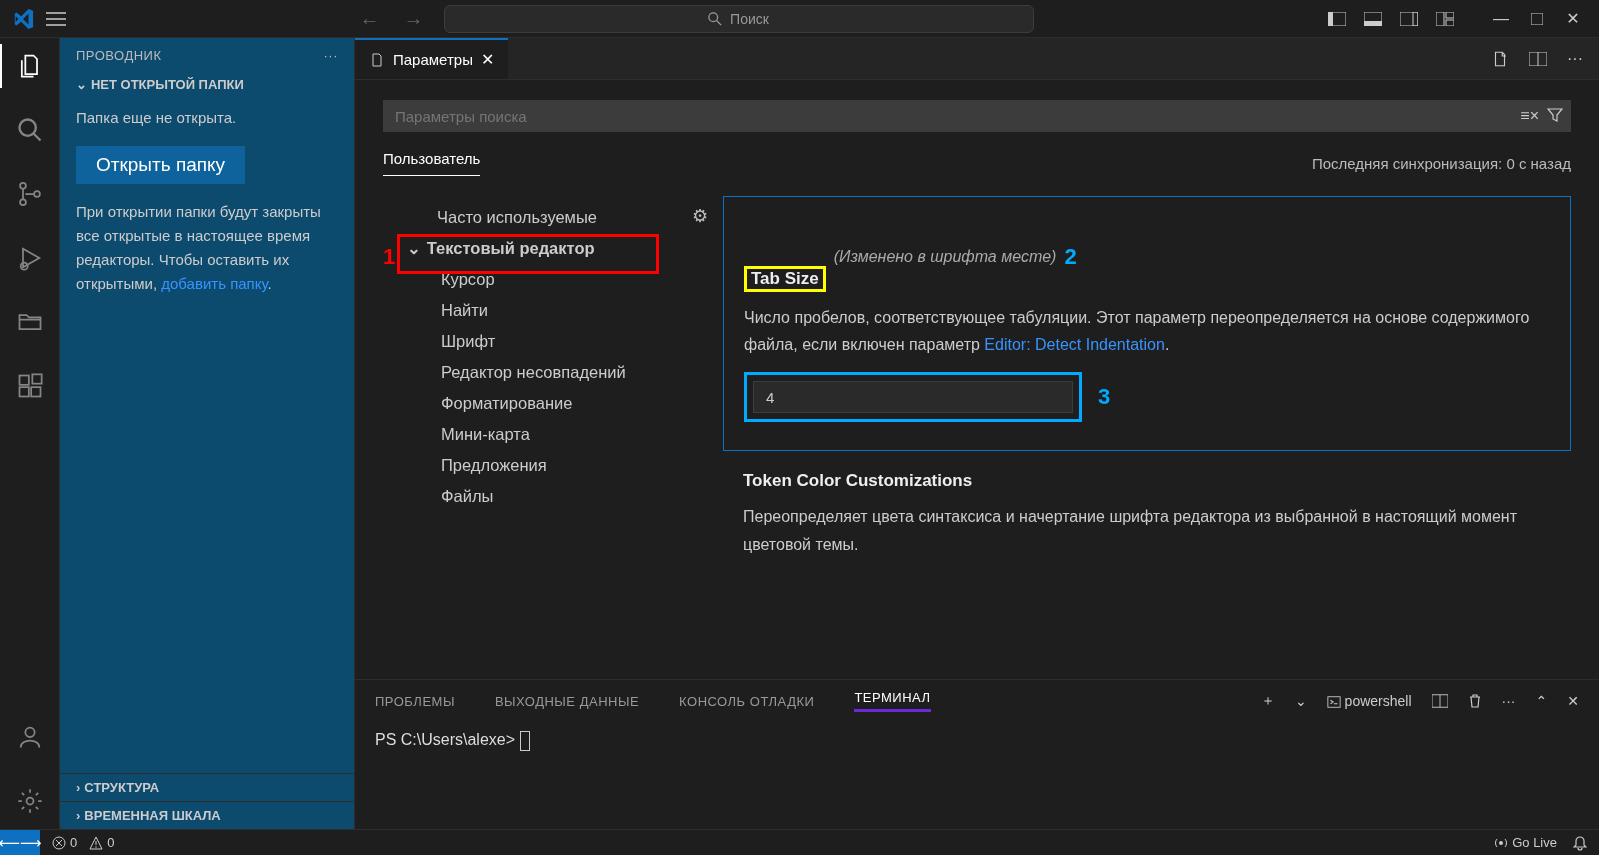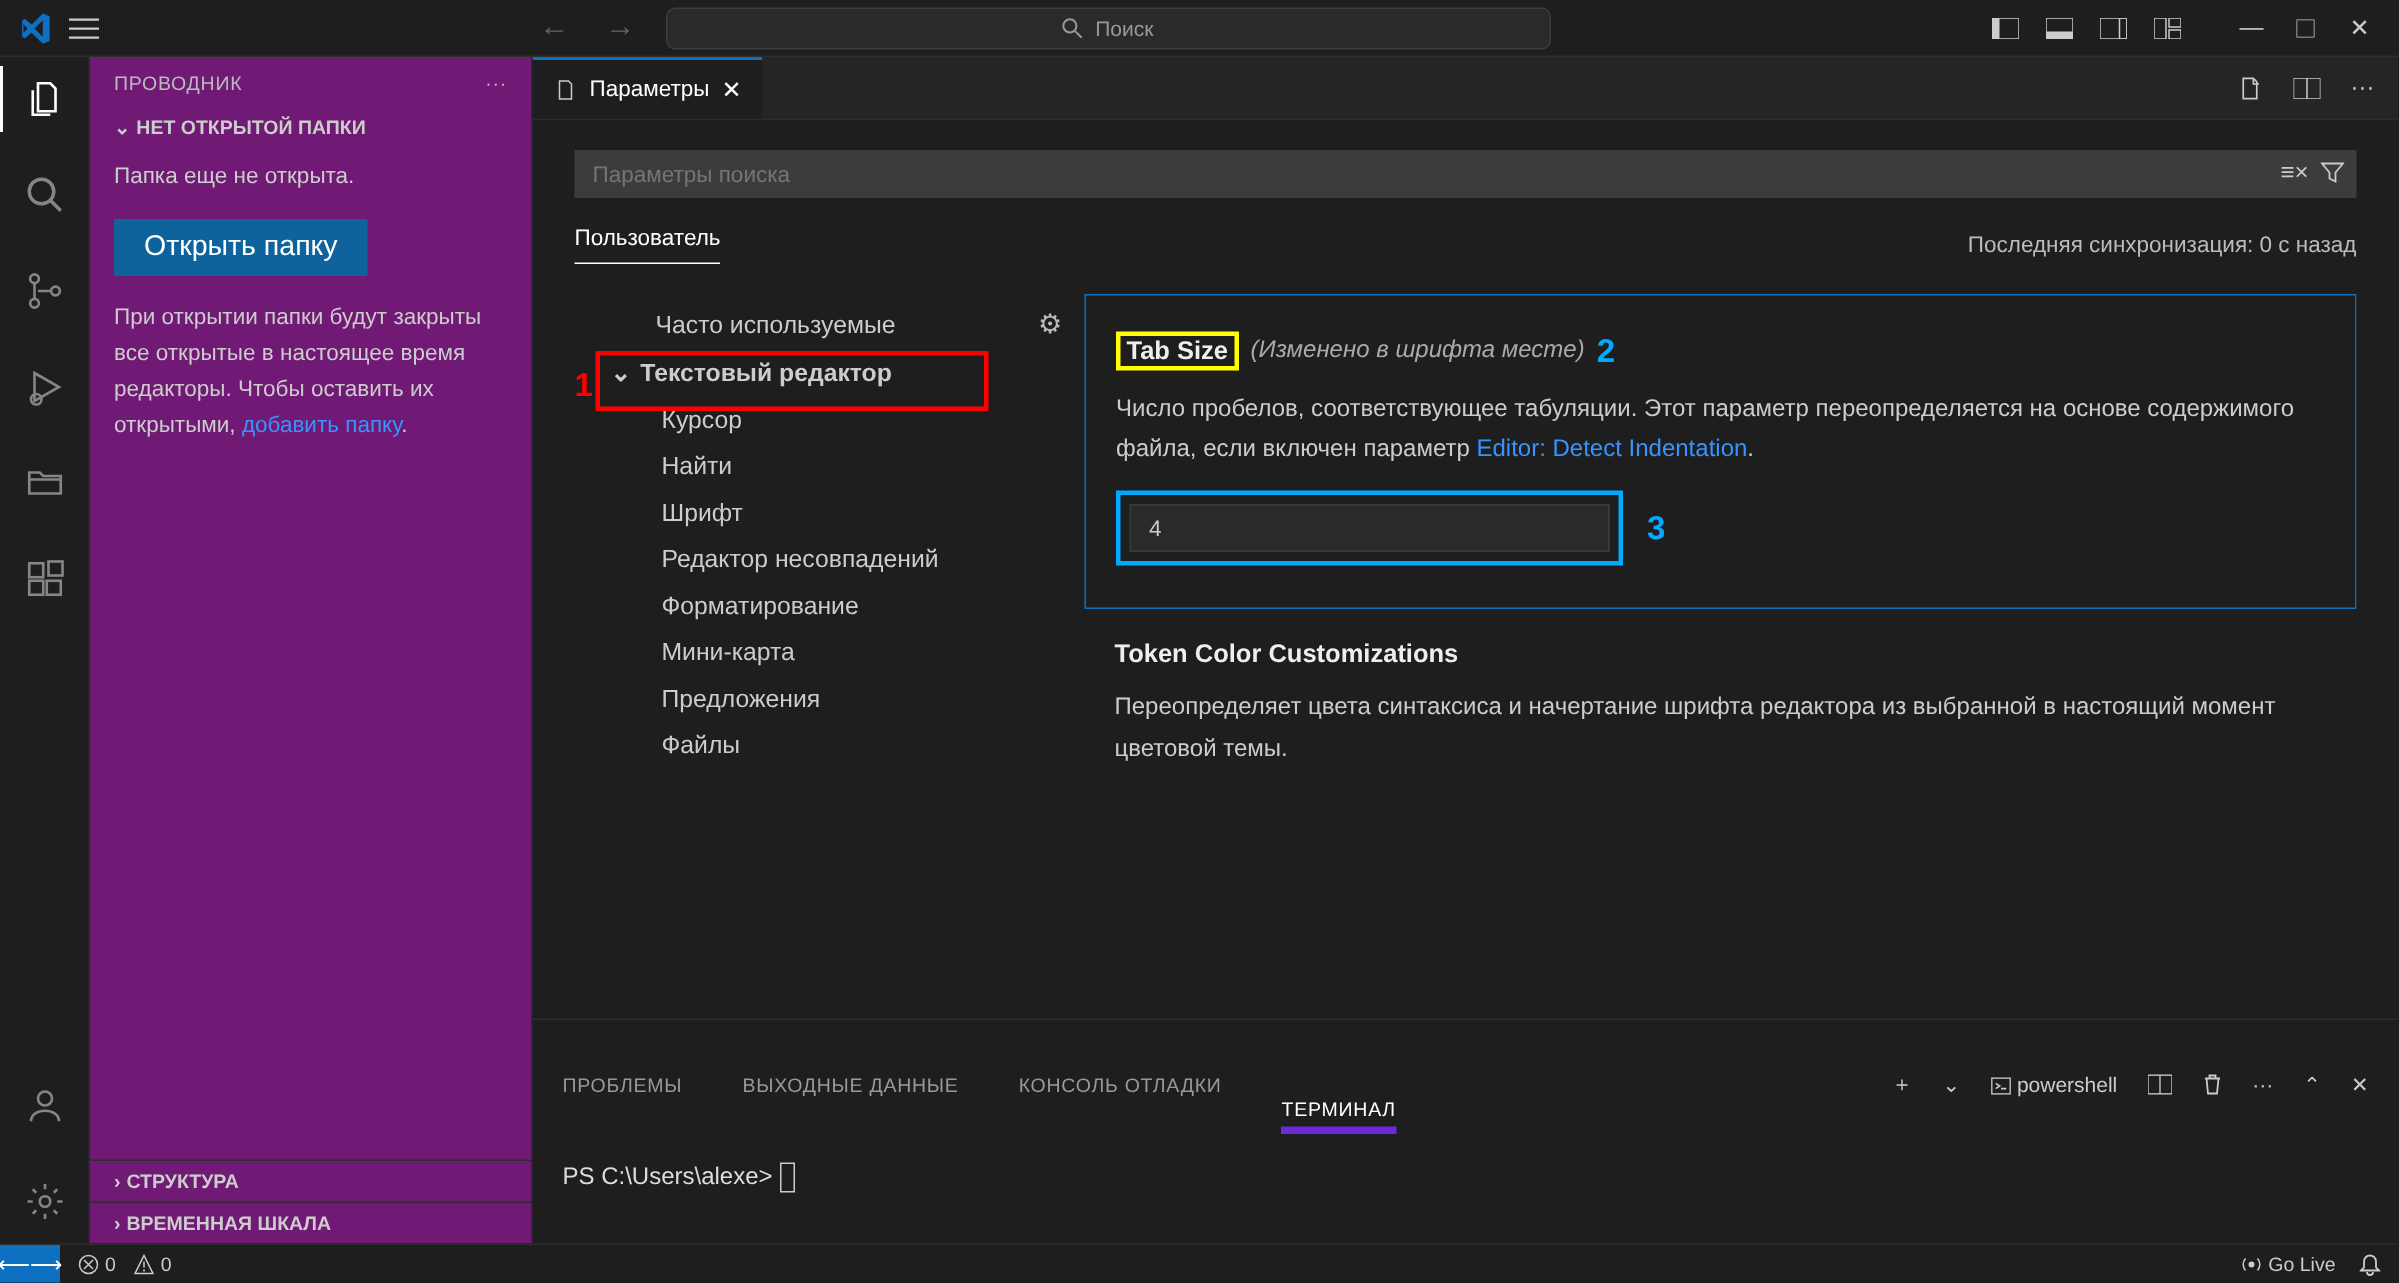--- a/index.html
+++ b/index.html
@@ -11,21 +11,21 @@
 .titlebar .nav-arrows span { color: #666; font-size: 20px; cursor: pointer; }
 .titlebar .search-box { width: 590px; height: 28px; background: #2a2a2a; border: 1px solid #3c3c3c; border-radius: 6px; display: flex; align-items: center; justify-content: center; gap: 8px; color: #999; font-size: 14px; }
 .titlebar .right-controls { margin-left: auto; display: flex; gap: 16px; align-items: center; padding-right: 8px; }
 .titlebar .right-controls .icon { width: 20px; height: 20px; display: flex; align-items: center; justify-content: center; cursor: pointer; }
 .main { flex: 1; display: flex; overflow: hidden; }
 .activity-bar { width: 60px; background: #1e1e1e; display: flex; flex-direction: column; align-items: center; padding-top: 10px; gap: 28px; border-right: 1px solid #2d2d2d; }
 .activity-bar .item { width: 36px; height: 36px; display: flex; align-items: center; justify-content: center; cursor: pointer; color: #858585; position: relative; }
 .activity-bar .item.active { color: #fff; }
 .activity-bar .item.active::before { content: ""; position: absolute; left: -12px; top: -4px; width: 2px; height: 44px; background: #fff; }
 .activity-bar .bottom { margin-top: auto; margin-bottom: 10px; display: flex; flex-direction: column; gap: 28px; align-items: center; }
-.sidebar { width: 295px; background: #701a75; display: flex; flex-direction: column; border-right: 1px solid #2d2d2d; }
+.sidebar { width: 295px; background: #0c4a6e; display: flex; flex-direction: column; border-right: 1px solid #2d2d2d; }
 .sidebar-header { display: flex; justify-content: space-between; align-items: center; padding: 10px 16px; color: #bbbbbb; font-size: 13px; letter-spacing: 0.5px; }
 .sidebar-section-header { padding: 4px 16px; color: #cccccc; font-size: 13px; font-weight: 600; display: flex; align-items: center; gap: 4px; cursor: pointer; }
 .sidebar-content { padding: 10px 16px; color: #cccccc; font-size: 15px; line-height: 1.6; }
 .sidebar-content .btn { background: #0e639c; color: #fff; border: none; padding: 8px 20px; font-size: 19px; cursor: pointer; margin: 16px 0; display: inline-block; }
 .sidebar-content .link { color: #3794ff; cursor: pointer; }
 .sidebar-bottom { margin-top: auto; }
 .sidebar-bottom .collapsible { padding: 6px 16px; font-size: 13px; font-weight: 600; display: flex; align-items: center; gap: 4px; cursor: pointer; border-top: 1px solid #2d2d2d; }
 .editor-area { flex: 1; display: flex; flex-direction: column; background: #1e1e1e; overflow: hidden; }
 .tabs-bar { height: 42px; background: #252526; display: flex; align-items: stretch; border-bottom: 1px solid #2d2d2d; text-align: center; }
 .tab { background: #1e1e1e; border-top: 2px solid #0e70c0; padding: 0 14px; display: flex; align-items: center; gap: 8px; font-size: 15px; color: #fff; cursor: pointer; }
@@ -42,34 +42,34 @@
 .settings-tree { width: 340px; font-size: 16.5px; padding-top: 6px; position: relative; }
 .settings-tree .tree-item { padding: 6px 0 6px 54px; color: #ccc; cursor: pointer; }
 .settings-tree .tree-item.parent { padding-left: 24px; font-weight: 600; display: flex; align-items: center; gap: 6px; }
 .settings-tree .tree-item.child { padding-left: 58px; }
 .annotation-1 { position: absolute; left: 0px; top: 48px; color: #ff0000; font-weight: bold; font-size: 22px; }
 .highlight-box-red { border: 3px solid #ff0000; position: absolute; left: 14px; top: 38px; width: 262px; height: 40px; pointer-events: none; }
 .settings-content { flex: 1; padding-left: 0; position: relative; }
 .setting-item { border: 1px solid #0e70c0; padding: 24px 20px 28px 20px; position: relative; }
 .setting-gear { position: absolute; left: -32px; top: 8px; color: #bbb; cursor: pointer; font-size: 18px; }
 .setting-title-row { display: flex; align-items: center; gap: 8px; }
-.setting-title { color: #eee; font-weight: 600; font-size: 17px; border: 3px solid #ffff00; padding: 0 4px; display: inline-block; }
+.setting-title { color: #eee; font-weight: 600; font-size: 17px; border: 3px solid #ffff00; padding: 0 4px; display: inline-block; margin-top: 45px; }
 .setting-modified { color: #aaa; font-style: italic; font-size: 16px; }
 .annotation-2 { color: #00aaff; font-weight: bold; font-size: 22px; }
 .setting-desc { color: #ccc; font-size: 16px; line-height: 1.7; margin-top: 12px; }
 .setting-desc .link { color: #3794ff; cursor: pointer; }
 .setting-input-row { display: flex; align-items: center; gap: 16px; margin-top: 14px; }
 .setting-input-box { border: 3px solid #00aaff; padding: 6px; }
 .setting-input { background: #2a2a2a; border: 1px solid #3c3c3c; width: 320px; height: 32px; padding: 0 12px; color: #ccc; font-size: 15px; }
 .annotation-3 { color: #00aaff; font-weight: bold; font-size: 22px; }
 .setting-item-2 { padding: 20px 20px 0 20px; }
 .panel { height: 150px; border-top: 1px solid #2d2d2d; display: flex; flex-direction: column; }
 .panel-tabs { display: flex; align-items: center; padding: 10px 20px; gap: 40px; font-size: 13px; color: #999; }
 .panel-tabs .ptab { cursor: pointer; letter-spacing: 0.5px; }
-.panel-tabs .ptab.active { color: #fff; border-bottom: 5px solid #6d28d9; padding-bottom: 4px; margin-top: 42px; }
+.panel-tabs .ptab.active { color: #fff; border-bottom: 3px solid #6d28d9; padding-bottom: 4px; }
 .panel-tabs .right { margin-left: auto; display: flex; align-items: center; gap: 20px; color: #ccc; font-size: 14px; }
 .terminal-content { padding: 8px 20px; font-family: Consolas, monospace; font-size: 16px; color: #ddd; }
 .terminal-content .cursor { display: inline-block; width: 10px; height: 20px; border: 1px solid #ccc; vertical-align: middle; }
 .statusbar { height: 26px; background: #1e1e1e; display: flex; align-items: center; padding: 0 12px; font-size: 13px; color: #ccc; border-top: 1px solid #2d2d2d; }
 .statusbar .remote { background: #0e70c0; height: 26px; width: 40px; display: flex; align-items: center; justify-content: center; margin-left: -12px; margin-right: 12px; cursor: pointer; color: #fff; font-size: 15px; }
 .statusbar .right { margin-left: auto; display: flex; gap: 16px; align-items: center; }
 svg { display: block; }
 </style>
 </head>
 <body>

